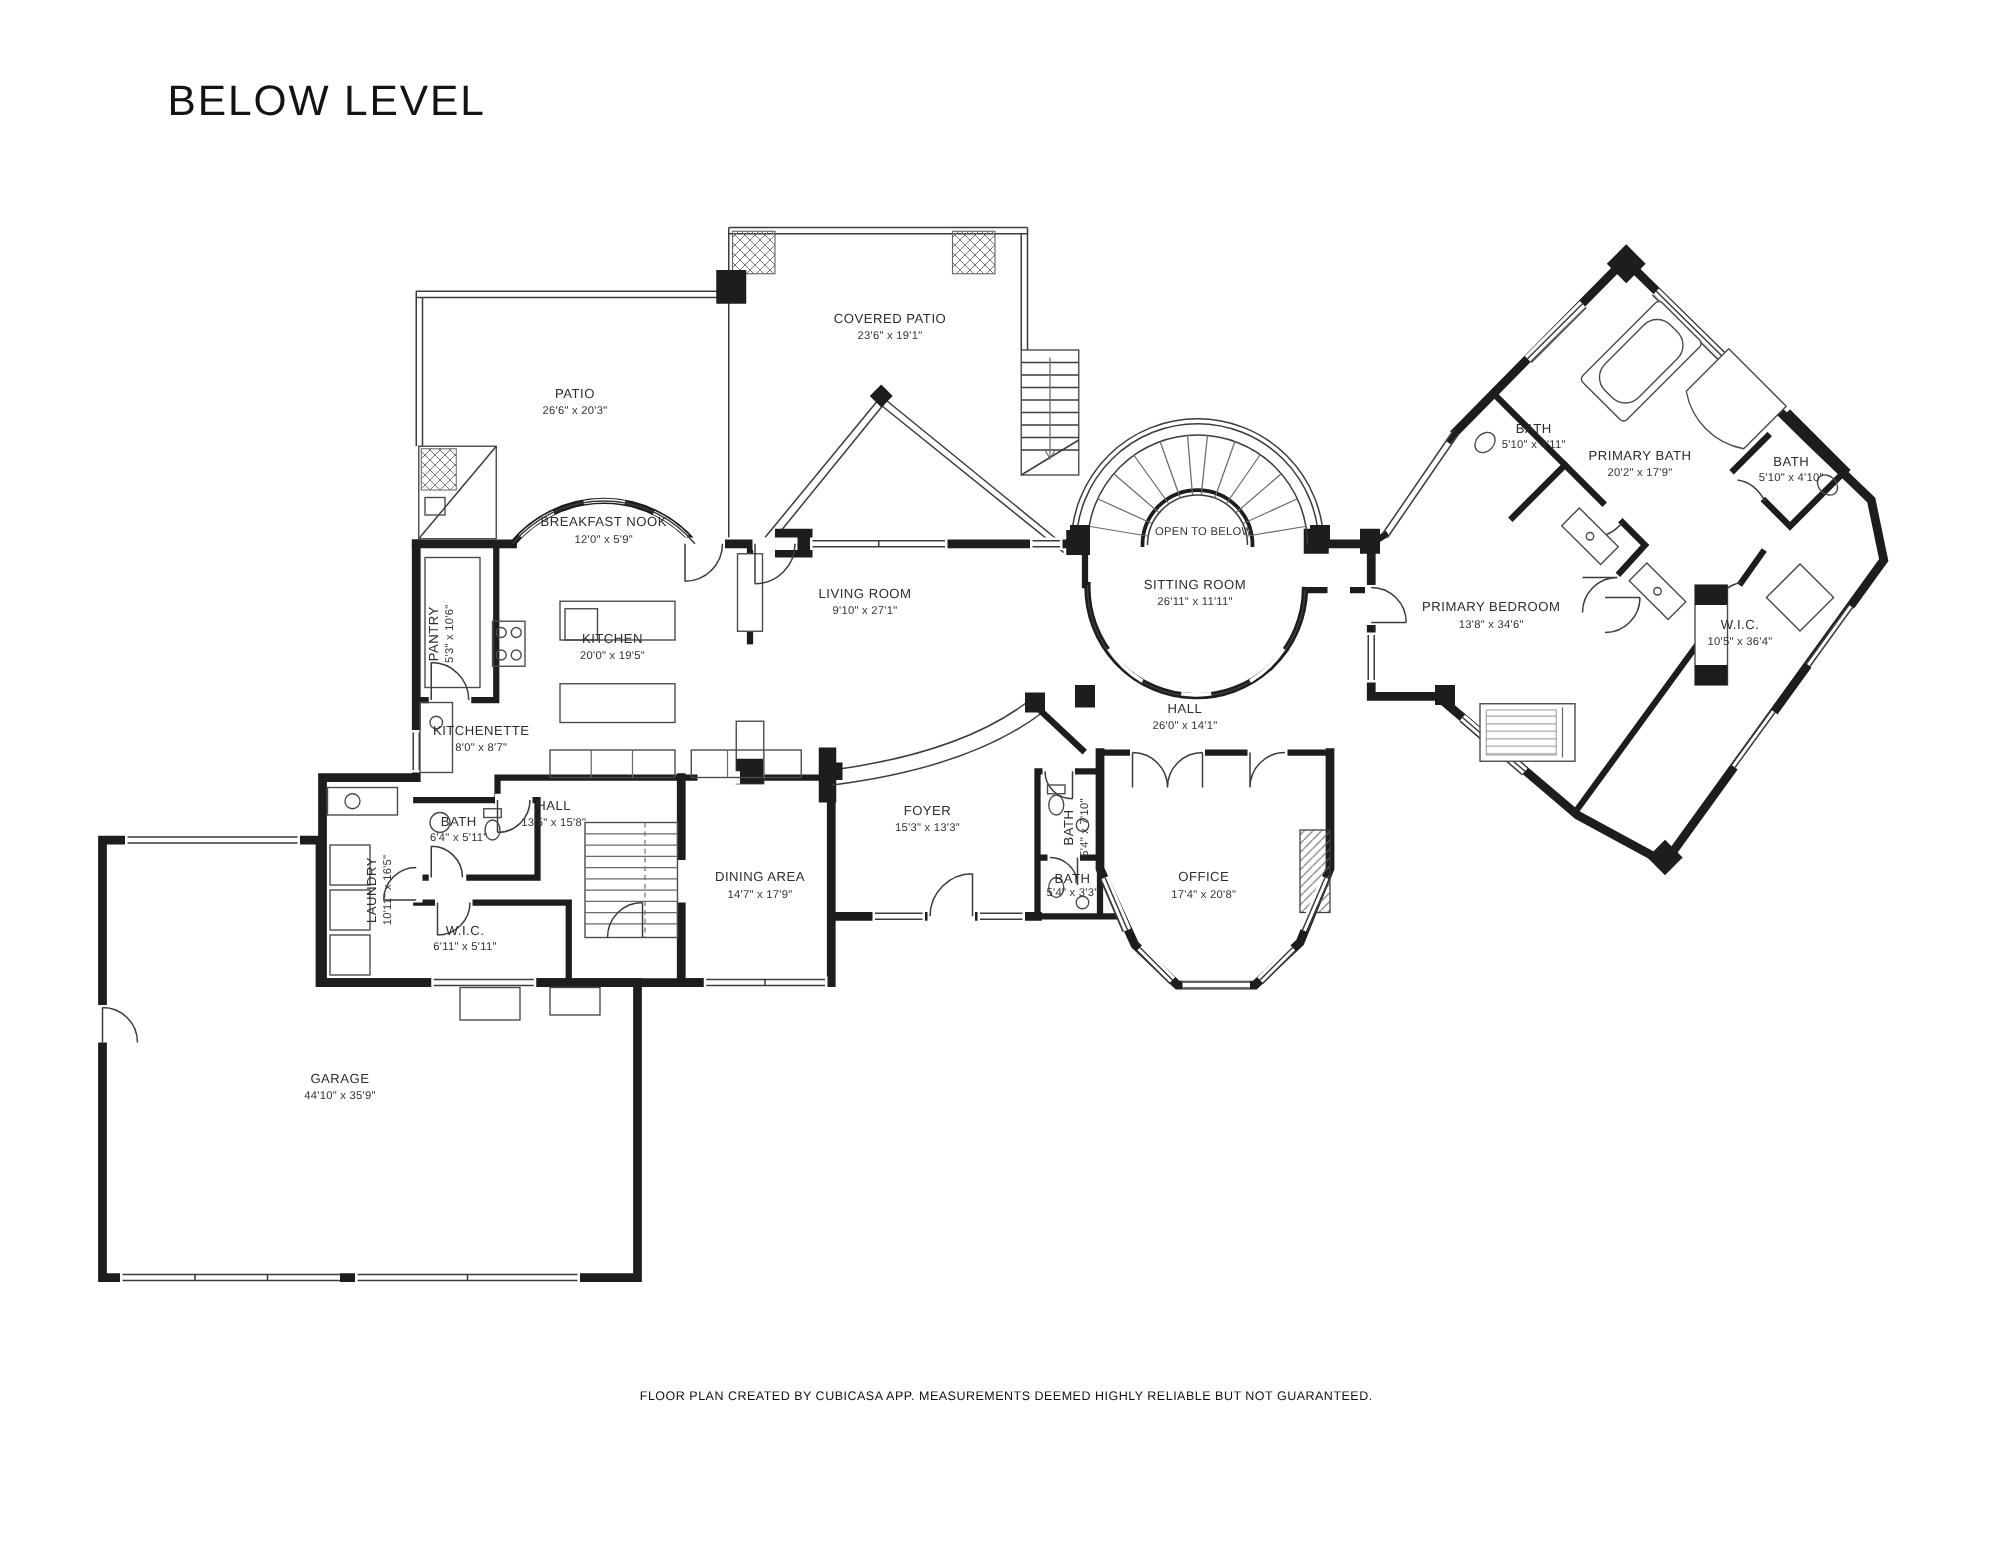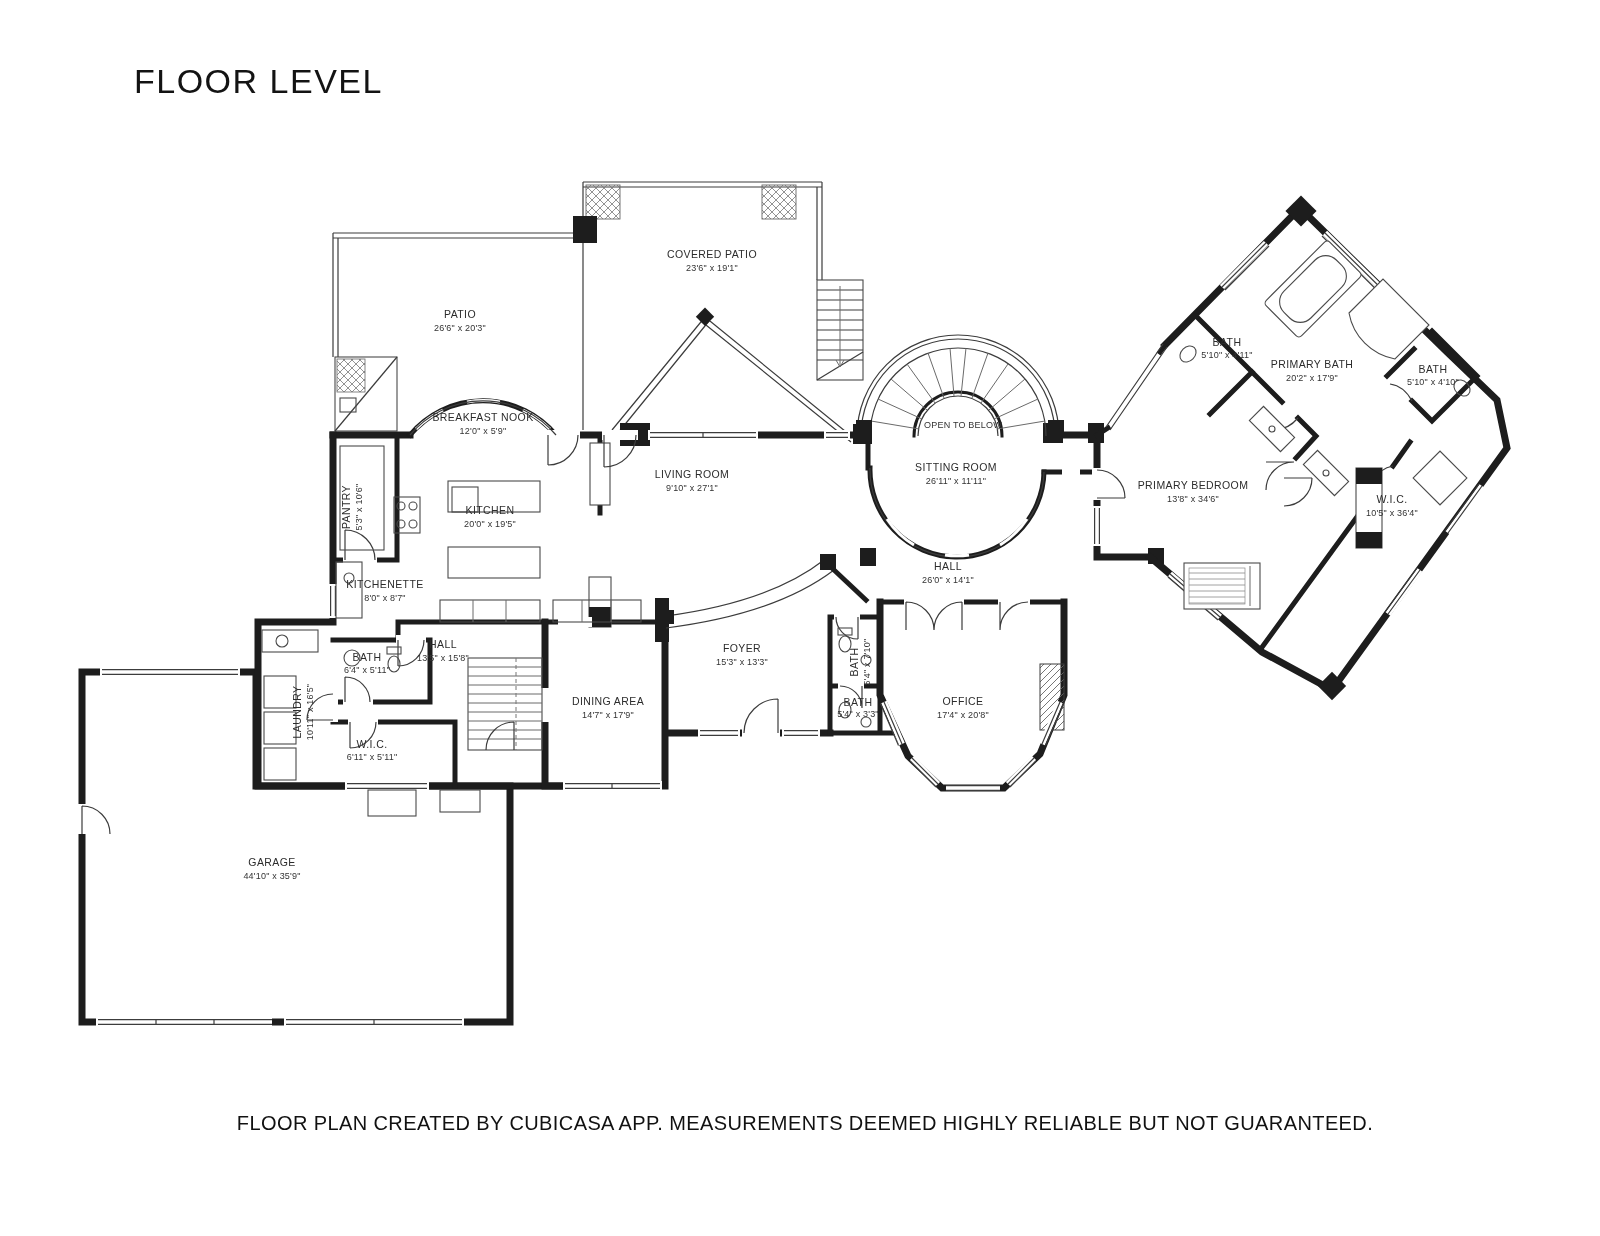--- a/index.html
+++ b/index.html
@@ -1,41 +1,41 @@
 <!DOCTYPE html>
 <html><head>
 <meta charset="utf-8">
 <style>
   html,body{margin:0;padding:0;background:#fff;}
   .page{position:relative;width:1600px;height:1236px;background:#fff;overflow:hidden;
         font-family:"Liberation Sans",sans-serif;}
   .title{position:absolute;left:134px;top:62px;font-size:34px;letter-spacing:1.5px;
          color:#131313;font-weight:400;}
-  .footer{position:absolute;left:0;right:0;top:1112px;text-align:center;font-size:20px;
+  .footer{position:absolute;left:0;right:0;top:1112px;text-align:center;font-size:10px;
           letter-spacing:.4px;color:#111;padding-left:10px;}
   svg{position:absolute;left:0;top:0;}
   
   .w7{stroke:#1d1d1d;stroke-width:7;fill:none;stroke-linecap:square;}
   .w5{stroke:#1d1d1d;stroke-width:5;fill:none;stroke-linecap:square;}
   .w3{stroke:#1d1d1d;stroke-width:3;fill:none;stroke-linecap:square;}
   .t{stroke:#3c3c3c;stroke-width:1.2;fill:none;}
   .t2{stroke:#6a6a6a;stroke-width:1;fill:none;}
   .wh{stroke:#fff;fill:none;stroke-linecap:butt;}
   .blk{fill:#1d1d1d;stroke:none;}
   .fix{stroke:#4a4a4a;stroke-width:1.1;fill:#fff;}
   .fixn{stroke:#4a4a4a;stroke-width:1.1;fill:none;}
   .dash{stroke:#777;stroke-width:1;stroke-dasharray:4 3;fill:none;}
   text.lbl{font-size:10.5px;fill:#2c2c2c;letter-spacing:.4px;text-anchor:middle;}
   text.dim{font-size:9px;fill:#333;letter-spacing:.2px;text-anchor:middle;}
 </style>
 </head>
 <body>
 
 <div class="page">
-  <div class="title">FLOOR LEVEL</div>
+  <div class="title">BELOW LEVEL</div>
 
   <svg width="1600" height="1236" viewBox="0 0 1600 1236">
     <defs>
       <pattern id="xh" width="8" height="8" patternUnits="userSpaceOnUse">
         <path d="M0 0 L8 8 M8 0 L0 8" stroke="#777" stroke-width=".8"></path>
       </pattern>
       <pattern id="dg" width="7" height="7" patternUnits="userSpaceOnUse">
         <path d="M0 7 L7 0" stroke="#666" stroke-width=".9"></path>
       </pattern>
       <pattern id="hl" width="6" height="6" patternUnits="userSpaceOnUse">

